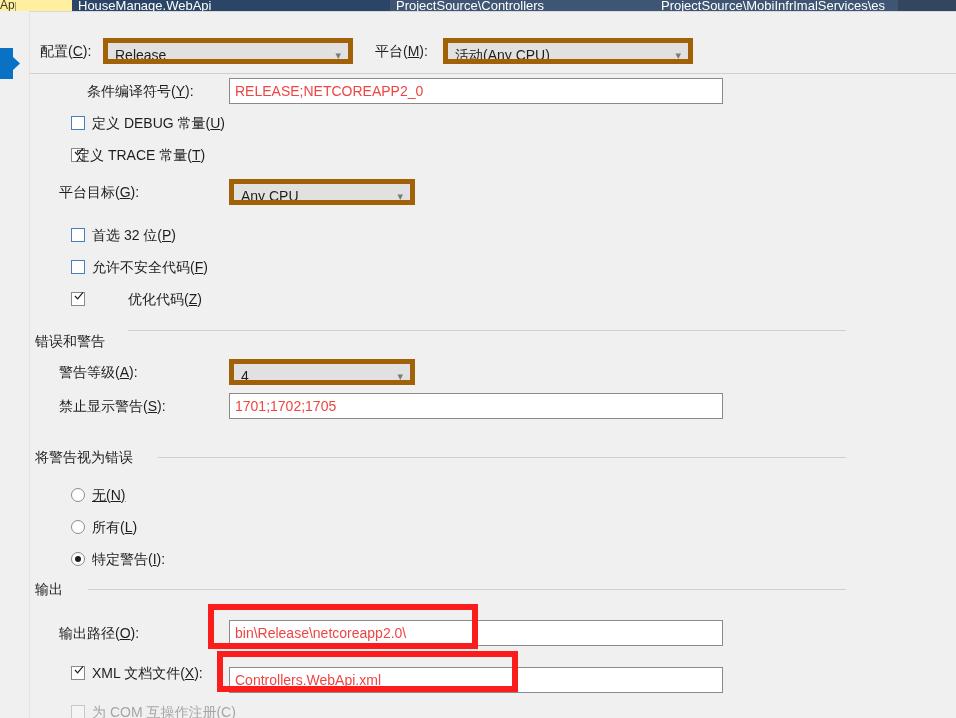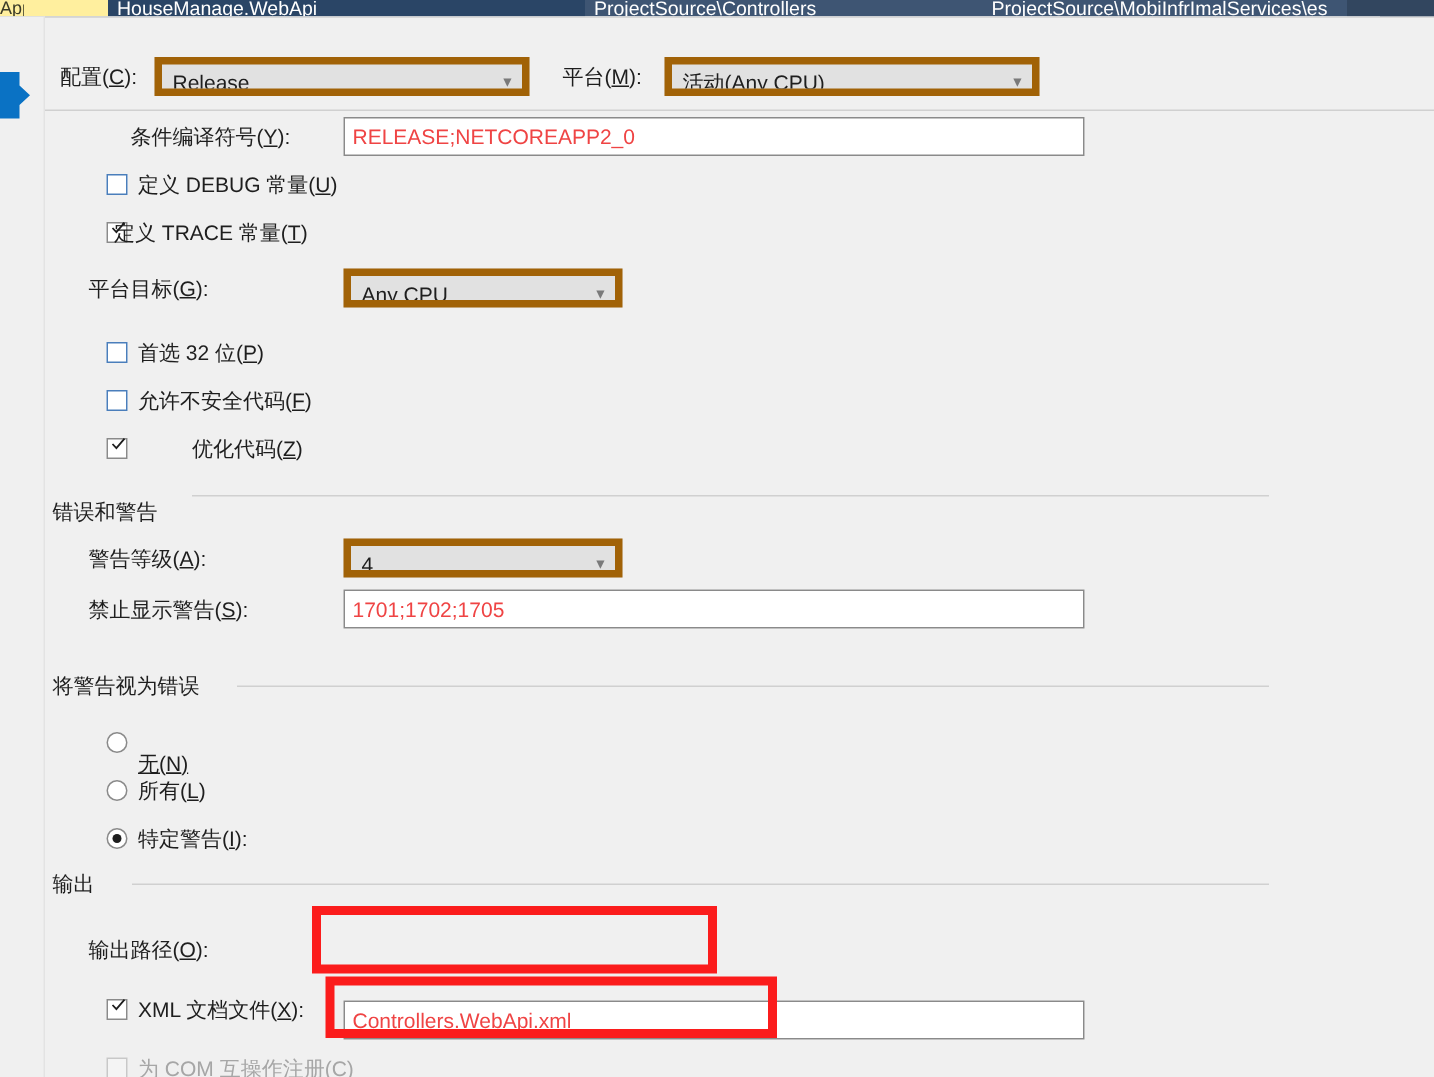--- a/index.html
+++ b/index.html
@@ -318,41 +318,44 @@
     <span>禁止显示警告(<u>S</u>):</span>
   </div>
   <div class="tbox" style="left:229px; top:382px; width:494px;">
     <span>1701;1702;1705</span>
   </div>
 
   <div class="grp-title" style="left:35px; top:437px;">将警告视为错误</div>
   <div class="grp-rule" style="left:158px; top:446px; width:688px;"></div>
 
   <div class="rb" style="left:71px; top:477px;"></div>
-  <div class="lbl" style="left:92px; top:489px;text-decoration:underline;">
+  <div class="lbl" style="left:92px; top:475px;text-decoration:underline;">
     <span>无(<u>N</u>)</span>
   </div>
 
   <div class="rb" style="left:71px; top:509px;"></div>
   <div class="lbl" style="left:92px; top:507px;">
     <span>所有(<u>L</u>)</span>
   </div>
 
   <div class="rb" style="left:71px; top:541px;">
     <span class="dot"></span>
   </div>
   <div class="lbl" style="left:92px; top:539px;">
     <span>特定警告(<u>I</u>):</span>
   </div>
 
   <div class="grp-title" style="left:35px; top:569px;">输出</div>
   <div class="grp-rule" style="left:88px; top:578px; width:758px;"></div>
 
   <div class="lbl" style="left:59px; top:613px;">
     <span>输出路径(<u>O</u>):</span>
+  </div>
+  <div class="tbox" style="left:229px; top:609px; width:494px;">
+    <span>bin\Release\netcoreapp2.0\</span>
   </div>
 
   <div class="cb checked" style="left:71px; top:655px;">
     <svg class="tick" viewBox="0 0 10 10">
       <path d="M1 5 L3.6 7.8 L9 1.4" stroke="#1e1e1e" stroke-width="1.2" fill="none"></path>
     </svg>
   </div>
   <div class="lbl" style="left:92px; top:653px;">
     <span>XML 文档文件(<u>X</u>):</span>
   </div>

